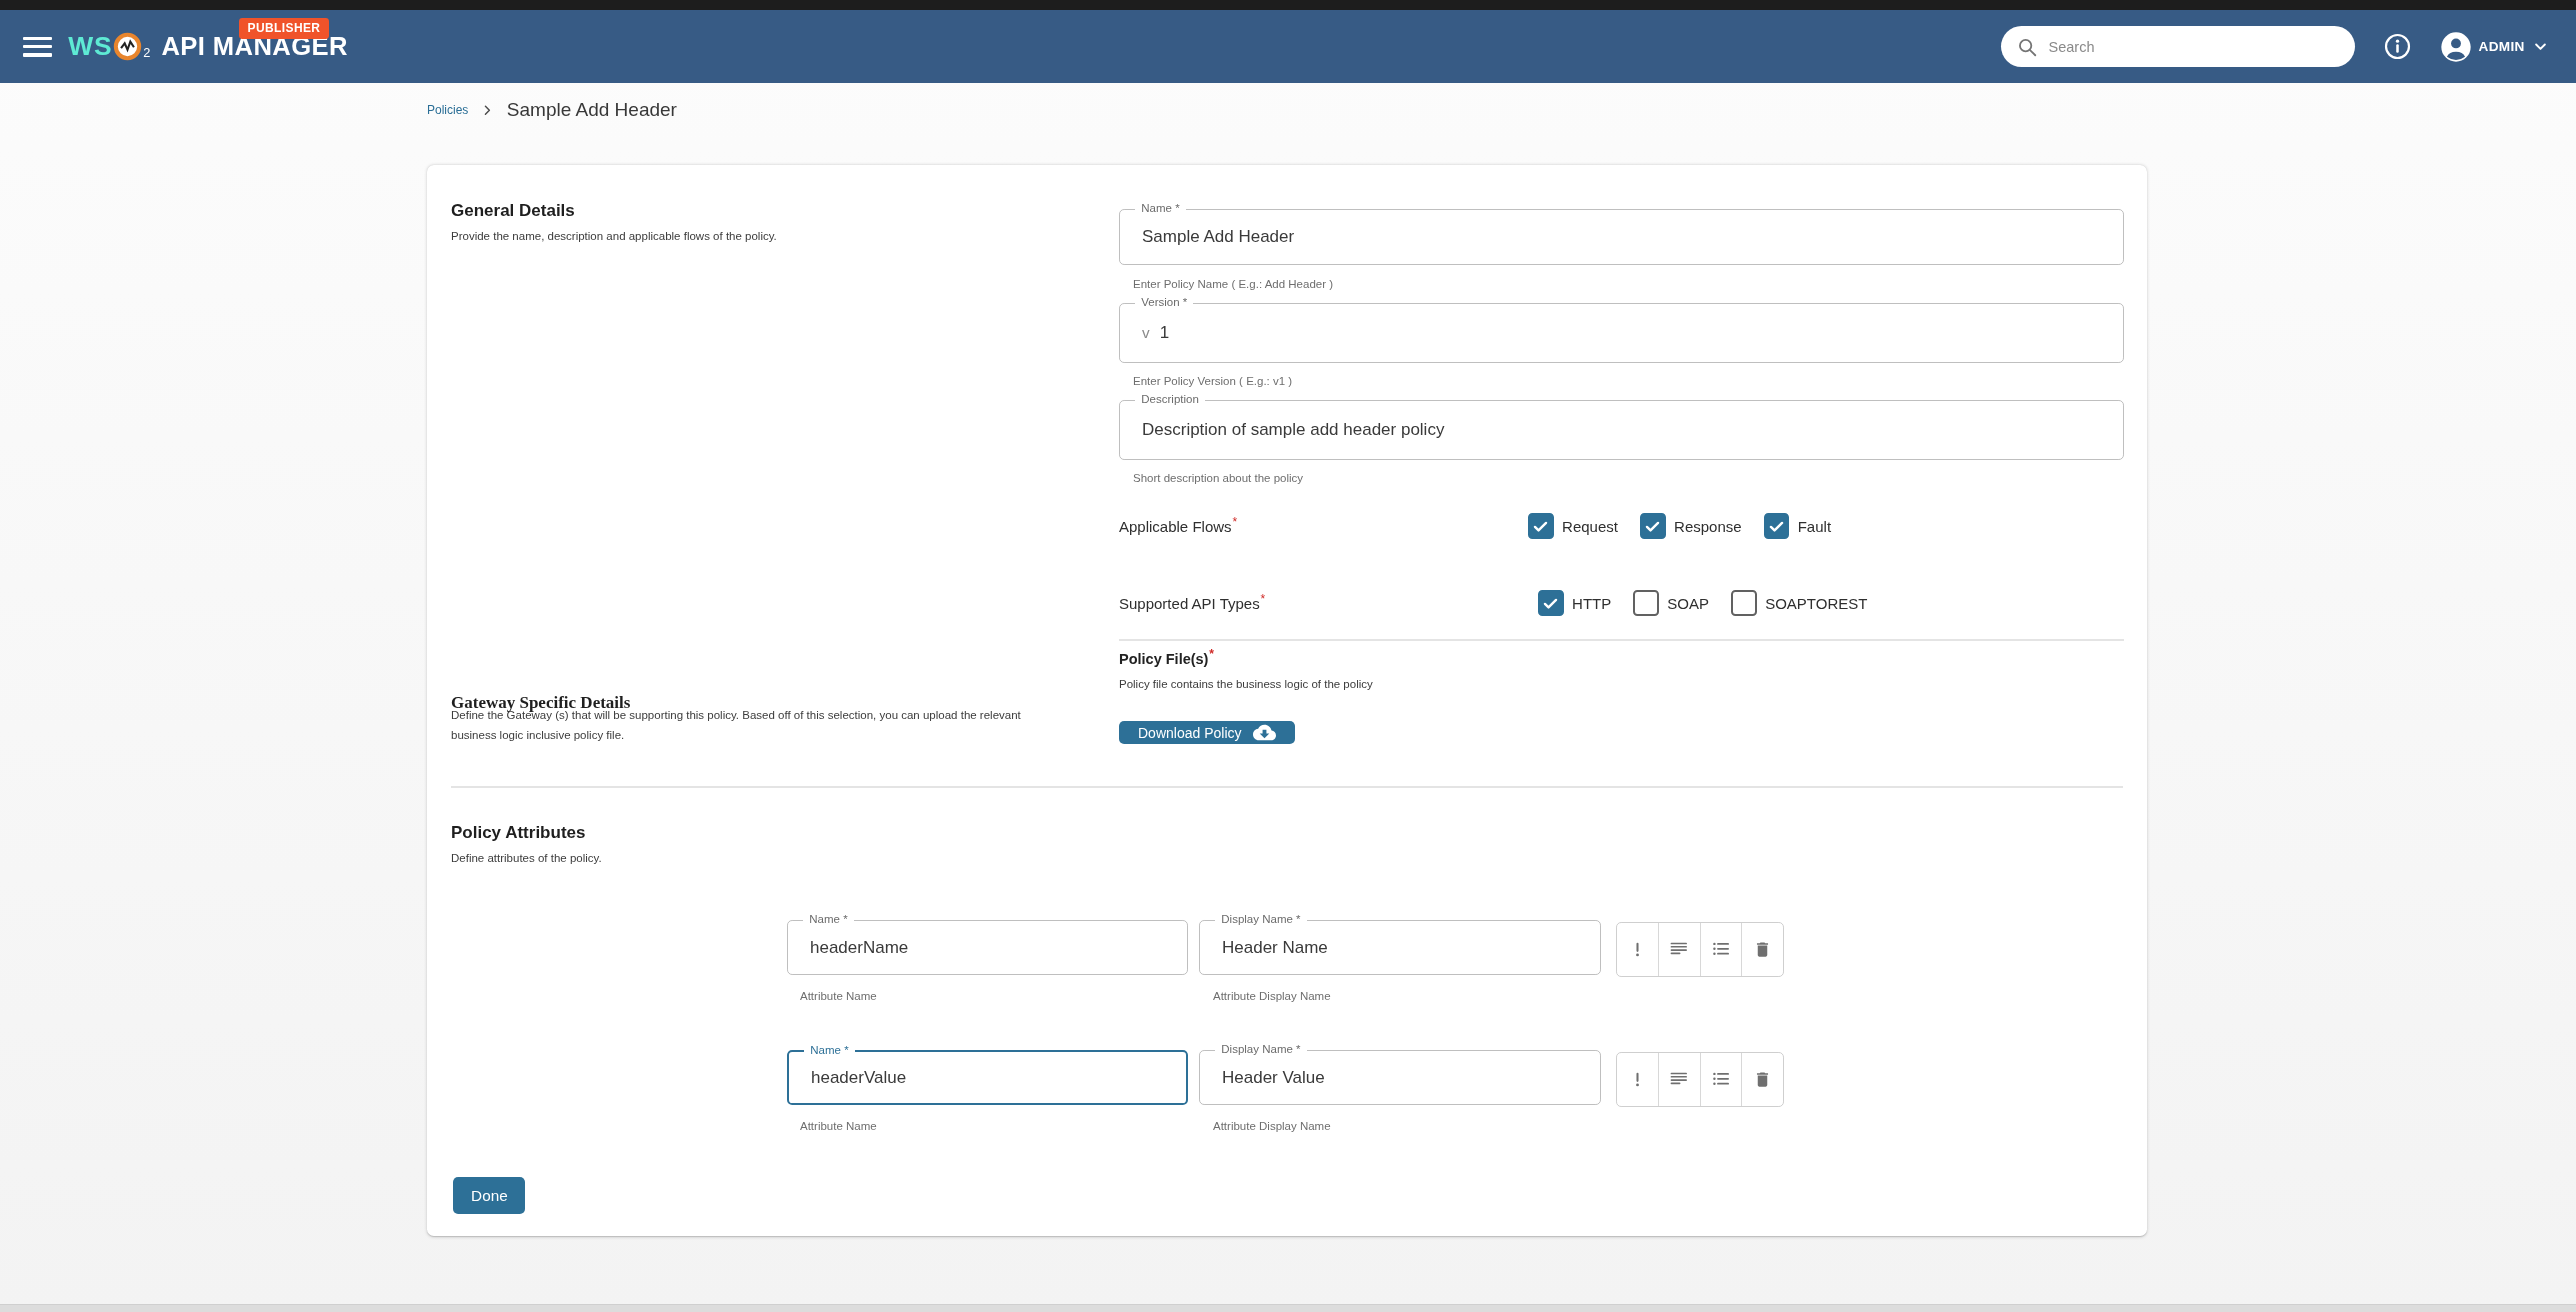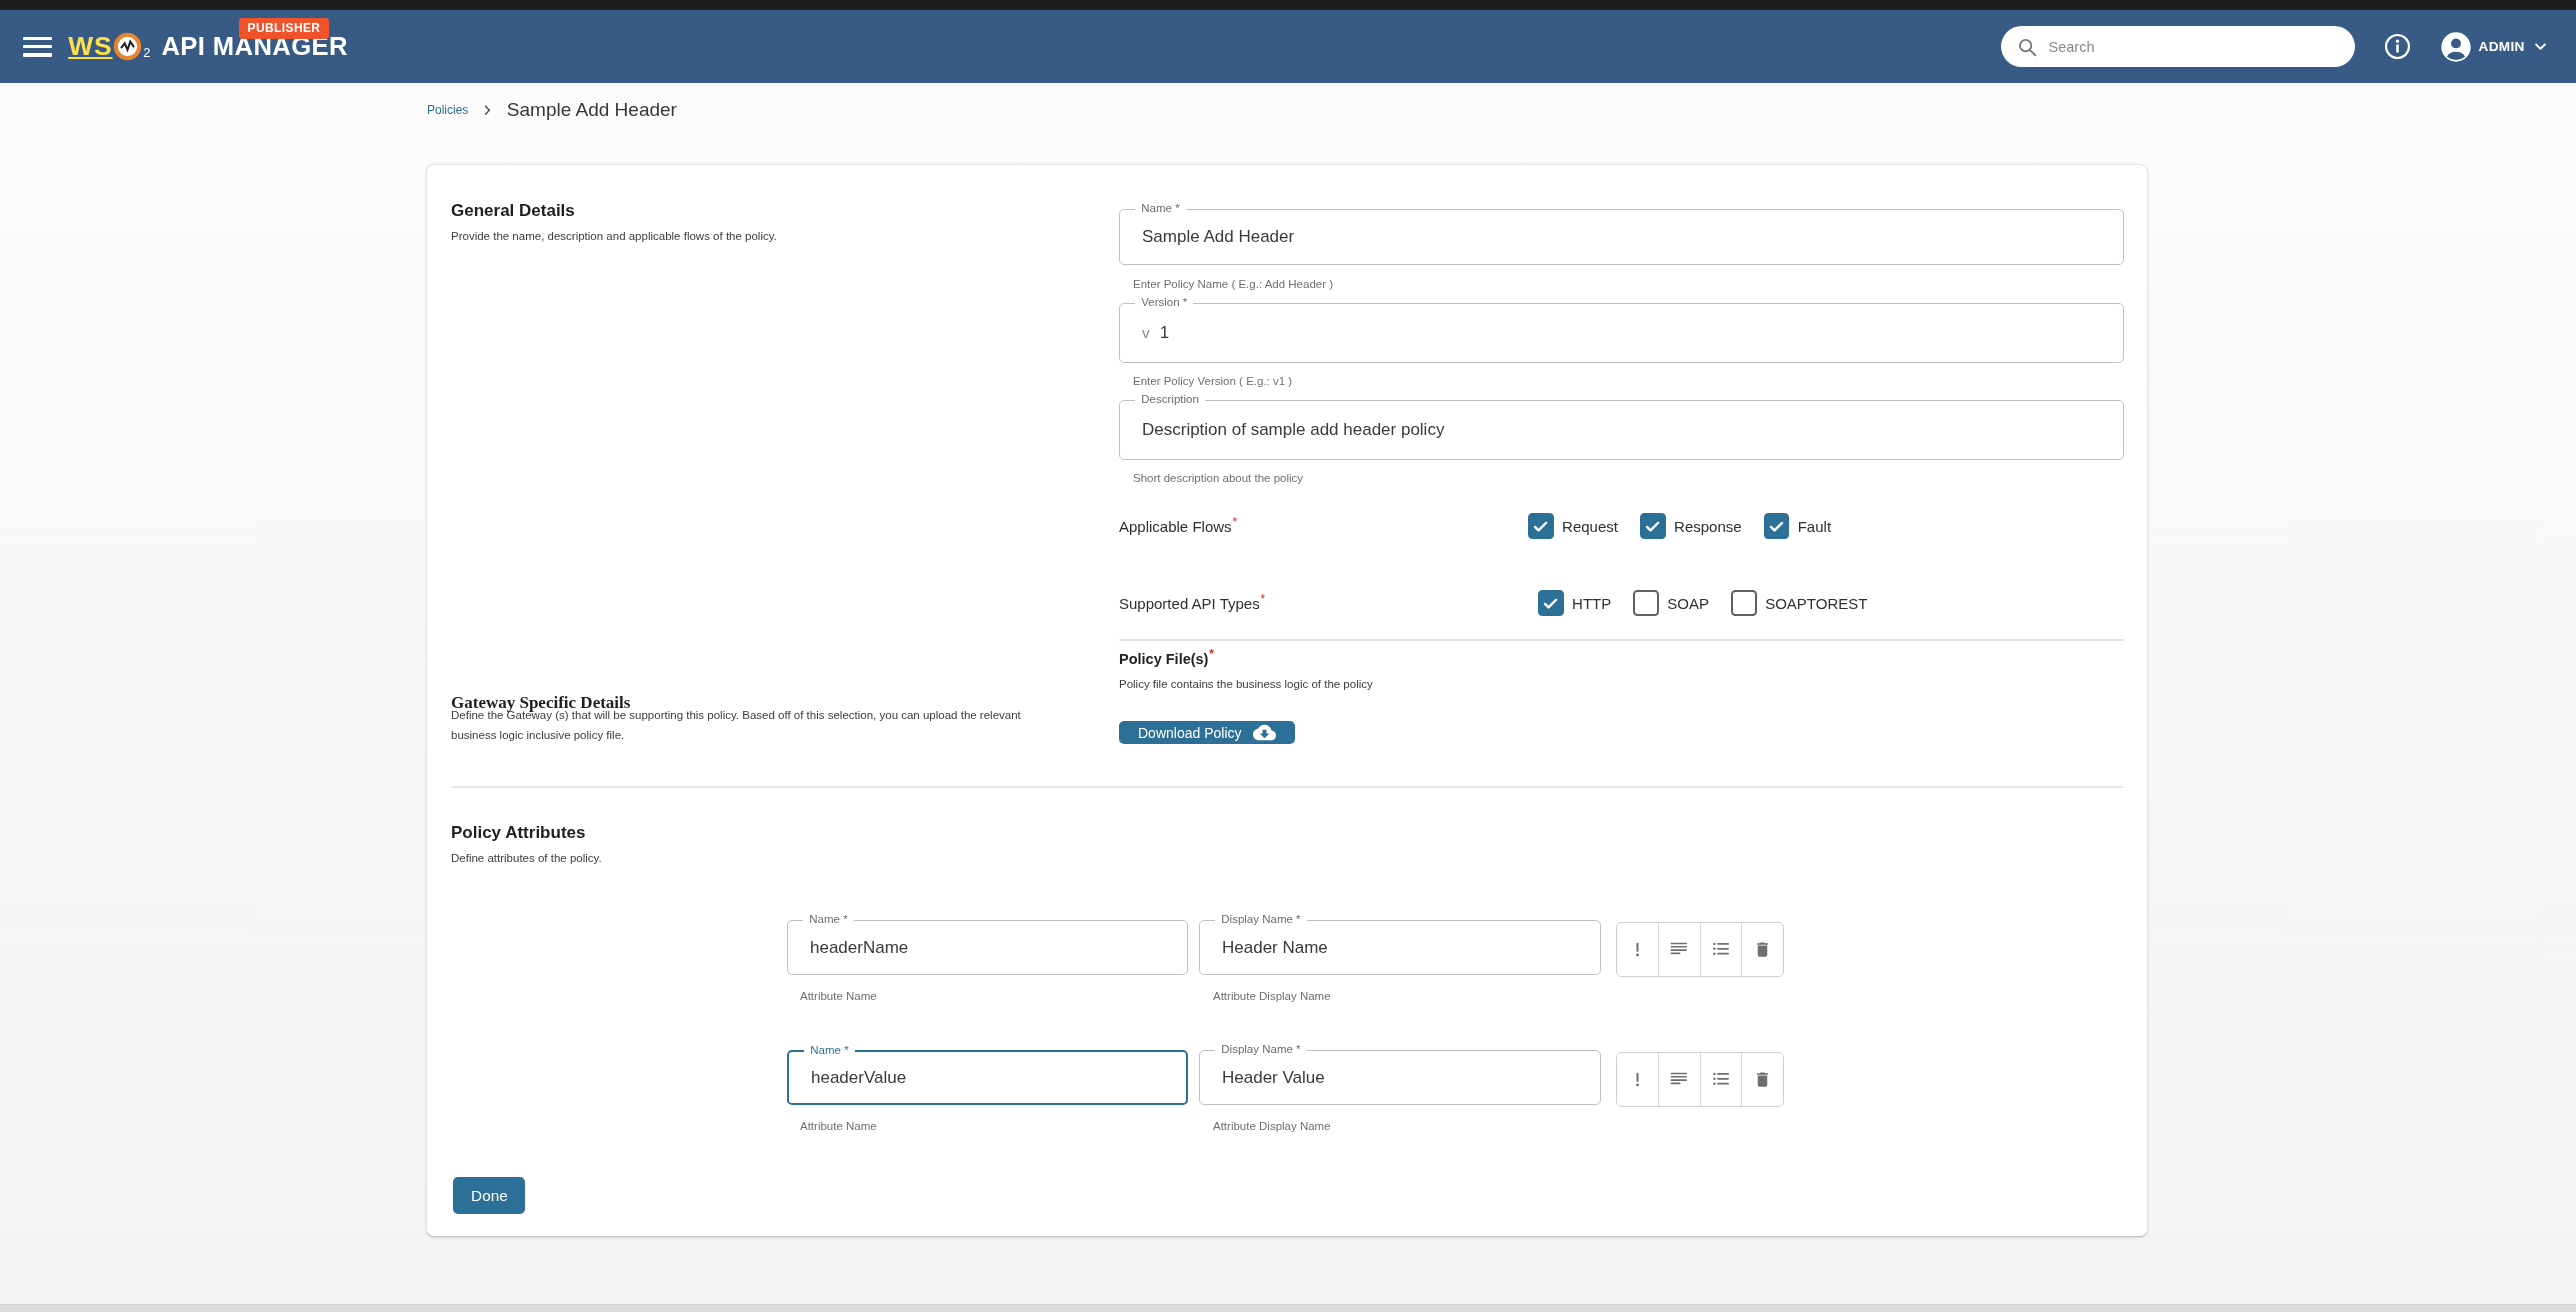--- a/index.html
+++ b/index.html
@@ -11,21 +11,21 @@
   }
   
   .topstrip{position:absolute;left:0;top:0;width:100%;height:10.2px;background:#1d1d1d;}
   .bottombar{position:absolute;left:0;bottom:0;width:100%;height:7.7px;background:#dcdcdc;border-top:0.9px solid #cfcfcf;}
   
   .navbar{position:absolute;left:0;top:10.2px;width:100%;height:73px;background:#375b85;}
   .nav-left{position:absolute;left:23px;top:0;height:100%;display:flex;align-items:center;gap:12.8px;}
   .menu-btn{display:flex;flex-direction:column;gap:5.1px;cursor:pointer;margin-right:3.4px;}
   .menu-btn span{display:block;width:29px;height:3.4px;background:#fff;border-radius:0.9px;}
   .logo{display:flex;align-items:center;}
-  .logo-ws{font-size:26.4px;font-weight:700;color:#fde047;letter-spacing:0.9px;text-decoration:underline;}
+  .logo-ws{font-size:26.4px;font-weight:700;color:#5eead4;letter-spacing:0.9px;}
   .logo-circle{width:29px;height:29px;margin-left:0.9px;}
   .logo-sub{color:#fff;font-size:12.8px;margin-top:12px;margin-left:0.9px;}
   .logo-product{color:#fff;font-size:25.6px;font-weight:800;letter-spacing:0.4px;margin-left:11px;}
   .badge{
     position:absolute;left:239px;top:7.7px;background:#f0532a;color:#fff;
     font-size:12px;font-weight:700;letter-spacing:0.4px;padding:3.4px 8.5px;border-radius:3.4px;
   }
   .nav-right{position:absolute;right:25.6px;top:0;height:100%;display:flex;align-items:center;gap:28px;}
   .searchpill{
     width:354px;height:41px;background:#fff;border-radius:20.5px;

